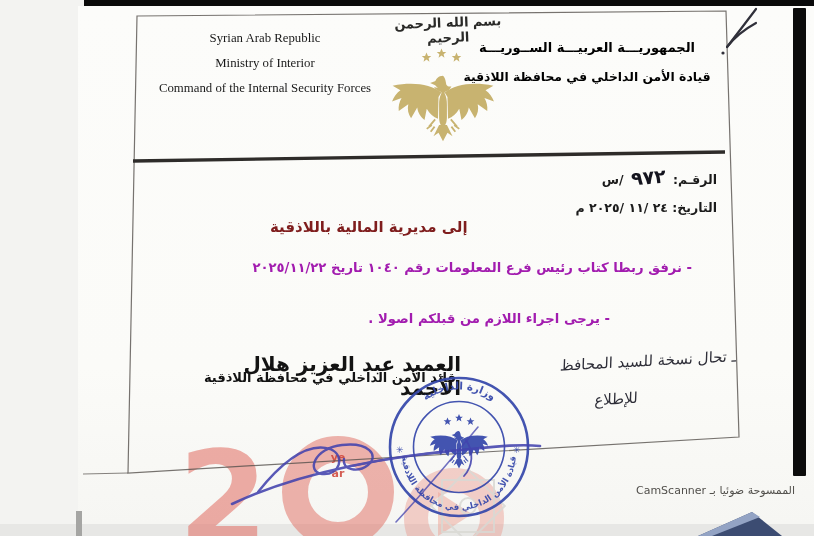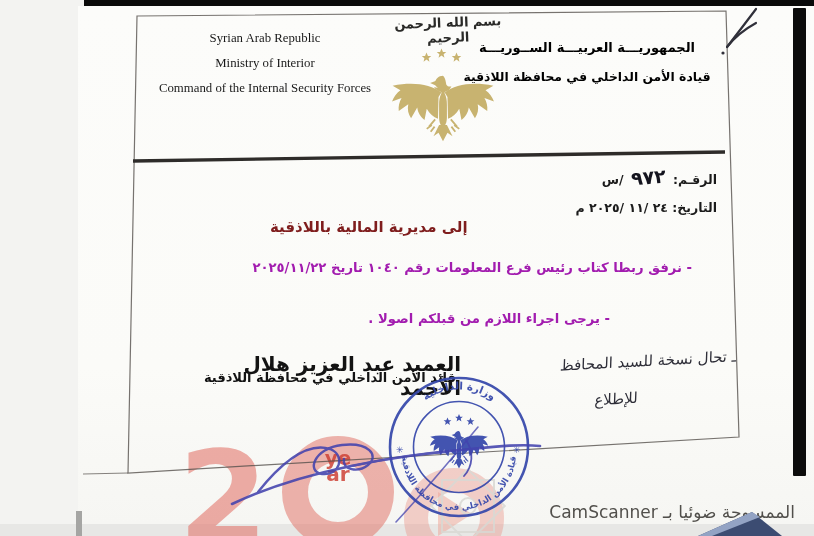--- a/index.html
+++ b/index.html
@@ -45,28 +45,28 @@
   
   .note{direction:rtl;color:#2e2e38;font-size:15px;transform:rotate(-3deg) skewX(-5deg);}
   .note1{right:46px;top:352px;width:240px;text-align:center;}
   .note2{right:138px;top:390px;width:120px;text-align:center;}
 
   
   .wm-digit{left:178px;top:434px;font-size:130px;font-weight:bold;line-height:1;
             color:rgba(226,118,108,.60);}
   .wm-ring{left:282px;top:436px;width:60px;height:60px;border:26px solid rgba(226,118,108,.55);
            border-radius:50%;}
-  .wm-year{left:304px;top:450px;width:68px;text-align:center;font-weight:bold;font-size:20px;
+  .wm-year{left:304px;top:450px;width:68px;text-align:center;font-weight:bold;font-size:11px;
            line-height:16px;color:rgba(206,66,54,.85);}
   .wm-ring2{left:404px;top:468px;width:52px;height:52px;border:24px solid rgba(233,148,136,.42);
             border-radius:50%;}
   .wm-play{left:438px;top:492px;width:0;height:0;border-left:34px solid rgba(238,163,150,.5);
            border-top:22px solid transparent;border-bottom:22px solid transparent;}
 
-  .footer-cam{right:19px;top:502px;direction:rtl;font-size:17px;color:#514f4b;}
+  .footer-cam{right:19px;top:484px;direction:rtl;font-size:11px;color:#514f4b;}
   svg{position:absolute;overflow:visible;}
   .noptr{pointer-events:none;}
 </style>
 </head>
 <body>
 
 <div class="stage">
 
   <svg width="0" height="0" class="noptr">
     <defs>

